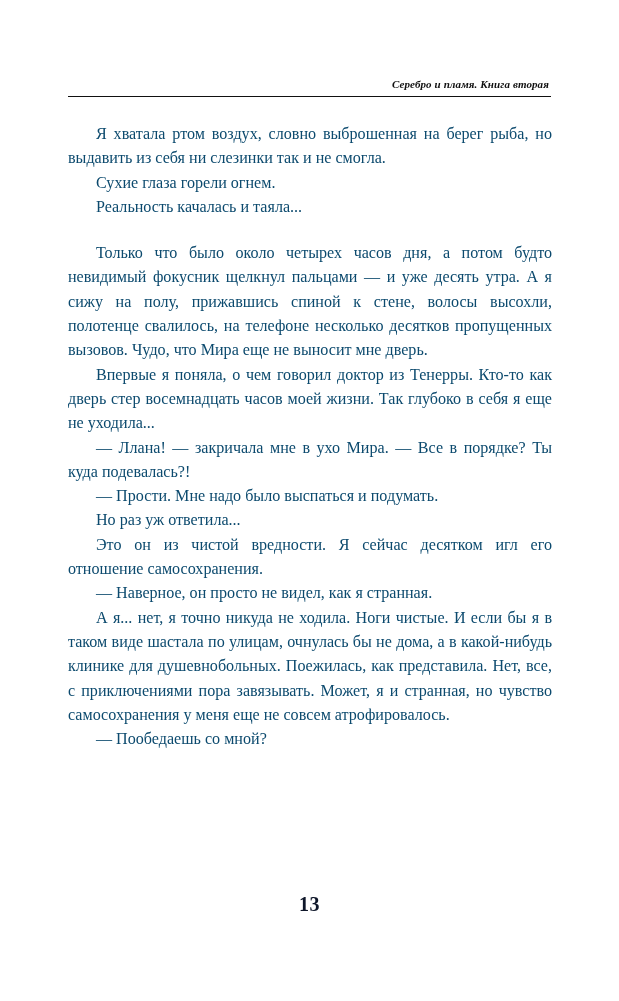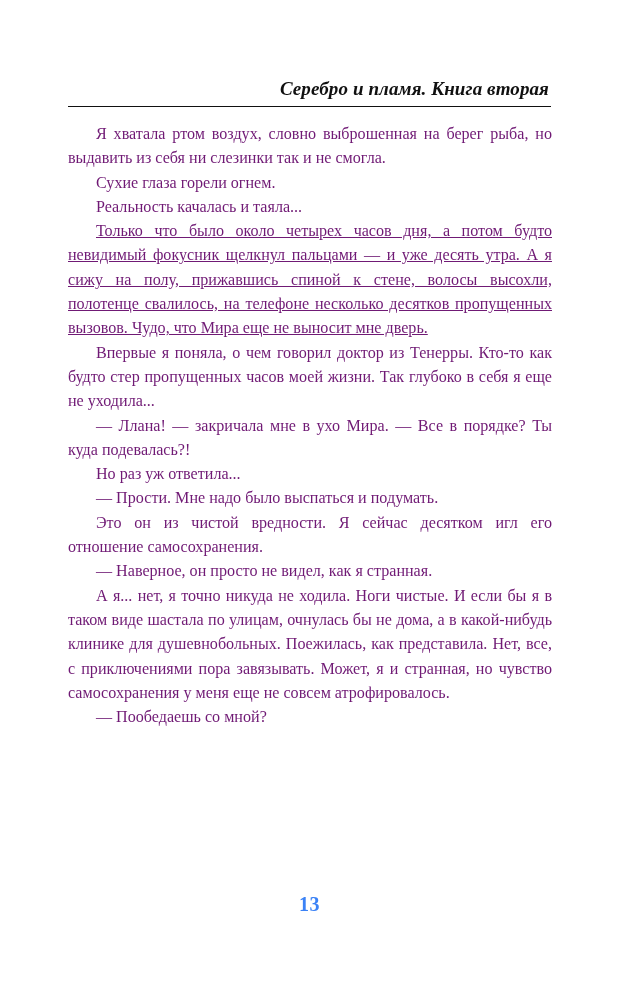--- a/index.html
+++ b/index.html
@@ -24,80 +24,80 @@
   .header {
     position: absolute;
     left: 68px;
     top: 78px;
     width: 483px;
   }
   .running-title {
     text-align: right;
     font-style: italic;
     font-weight: bold;
-    font-size: 19px;
+    font-size: 11px;
     letter-spacing: 0.1px;
     color: #101010;
     padding-right: 2px;
   }
   .header-rule {
     margin-top: 6px;
     border-bottom: 1.2px solid #111111;
     width: 100%;
   }
   .body-text {
     position: absolute;
     left: 68px;
     top: 122px;
     width: 484px;
     font-size: 16.1px;
     line-height: 24.3px;
     text-align: justify;
     text-justify: inter-word;
-    color: #701a75;
+    color: #0c4a6e;
     hyphens: manual;
   }
   .body-text p {
     margin: 0;
     text-indent: 28px;
   }
   .body-text p.gap {
-    text-decoration: underline;
+    margin-top: 22px;
   }
   .folio {
     position: absolute;
     left: 0;
     top: 893px;
     width: 619px;
     text-align: center;
     font-size: 20px;
     font-weight: bold;
-    color: #3b82f6;
+    color: #0f172a;
     letter-spacing: 0.5px;
   }
 </style>
 </head>
 <body>
 
 <div class="page">
 
   <div class="header">
     <div class="running-title">Серебро и пламя. Книга вторая</div>
     <div class="header-rule"></div>
   </div>
 
   <div class="body-text">
     <p>Я хватала ртом воздух, словно выброшенная на бе­рег рыба, но выдавить из себя ни слезинки так и не смогла.</p>
     <p>Сухие глаза горели огнем.</p>
     <p>Реальность качалась и таяла...</p>
     <p class="gap">Только что было около четырех часов дня, а потом будто невидимый фокусник щелкнул пальцами — и уже десять утра. А я сижу на полу, прижавшись спиной к сте­не, волосы высохли, полотенце свалилось, на телефоне несколько десятков пропущенных вызовов. Чудо, что Мира еще не выносит мне дверь.</p>
-    <p>Впервые я поняла, о чем говорил доктор из Тенерры. Кто-то как будто стер пропущенных часов моей жизни. Так глубоко в себя я еще не уходила...</p>
+    <p>Впервые я поняла, о чем говорил доктор из Тенерры. Кто-то как дверь стер восемнадцать часов моей жизни. Так глубоко в себя я еще не уходила...</p>
     <p>— Ллана! — закричала мне в ухо Мира. — Все в поряд­ке? Ты куда подевалась?!</p>
+    <p>— Прости. Мне надо было выспаться и подумать.</p>
     <p>Но раз уж ответила...</p>
-    <p>— Прости. Мне надо было выспаться и подумать.</p>
     <p>Это он из чистой вредности. Я сейчас десятком игл его отношение самосохранения.</p>
     <p>— Наверное, он просто не видел, как я странная.</p>
     <p>А я... нет, я точно никуда не ходила. Ноги чистые. И если бы я в таком виде шастала по улицам, очнулась бы не дома, а в какой-нибудь клинике для душевноболь­ных. Поежилась, как представила. Нет, все, с приклю­чениями пора завязывать. Может, я и странная, но чув­ство самосохранения у меня еще не совсем атрофиро­валось.</p>
     <p>— Пообедаешь со мной?</p>
   </div>
 
   <div class="folio">13</div>
 
 </div>
 

